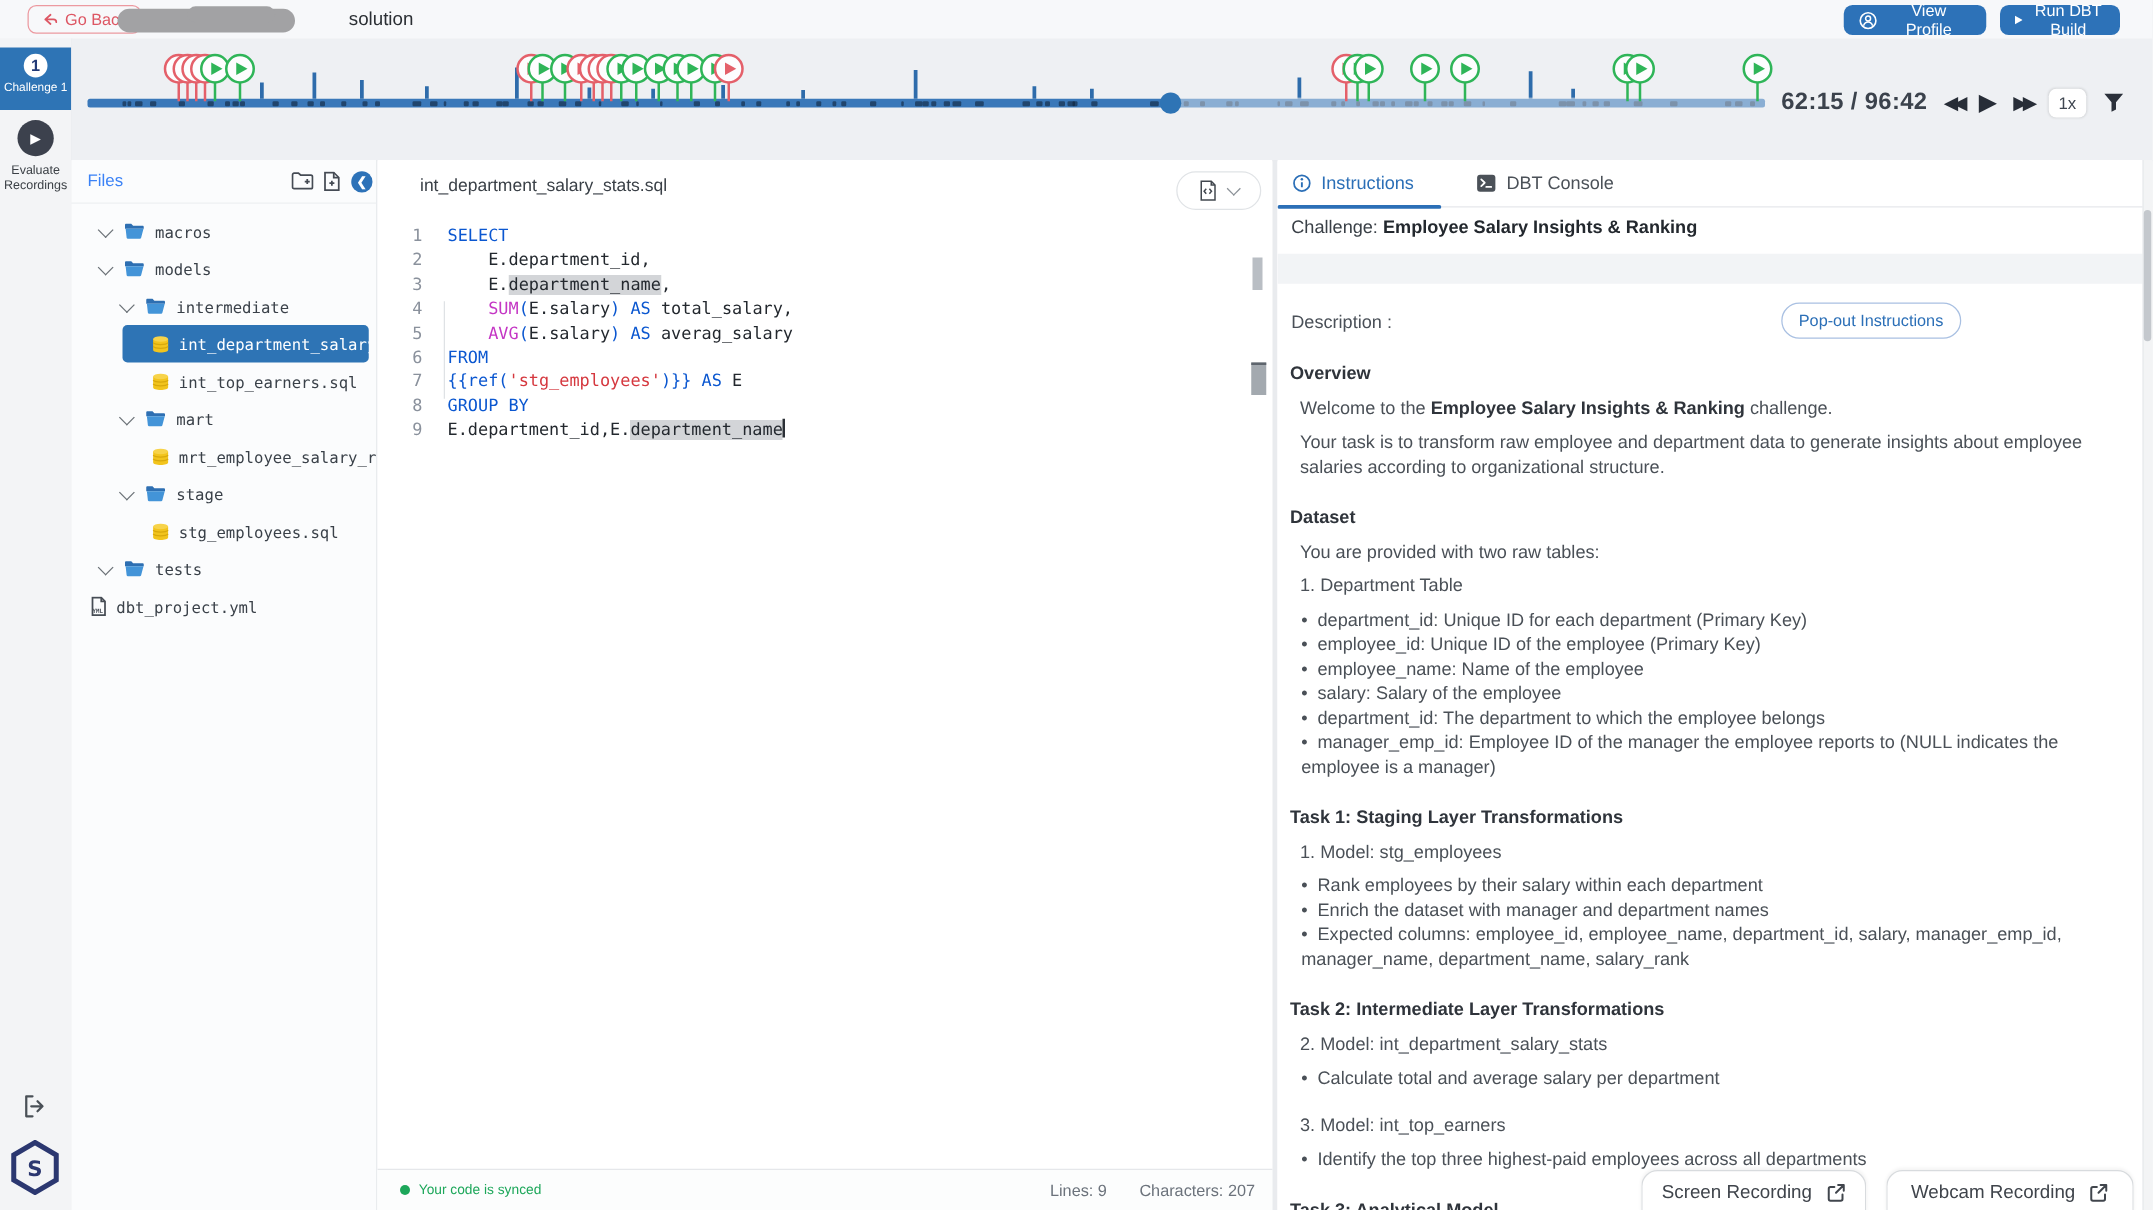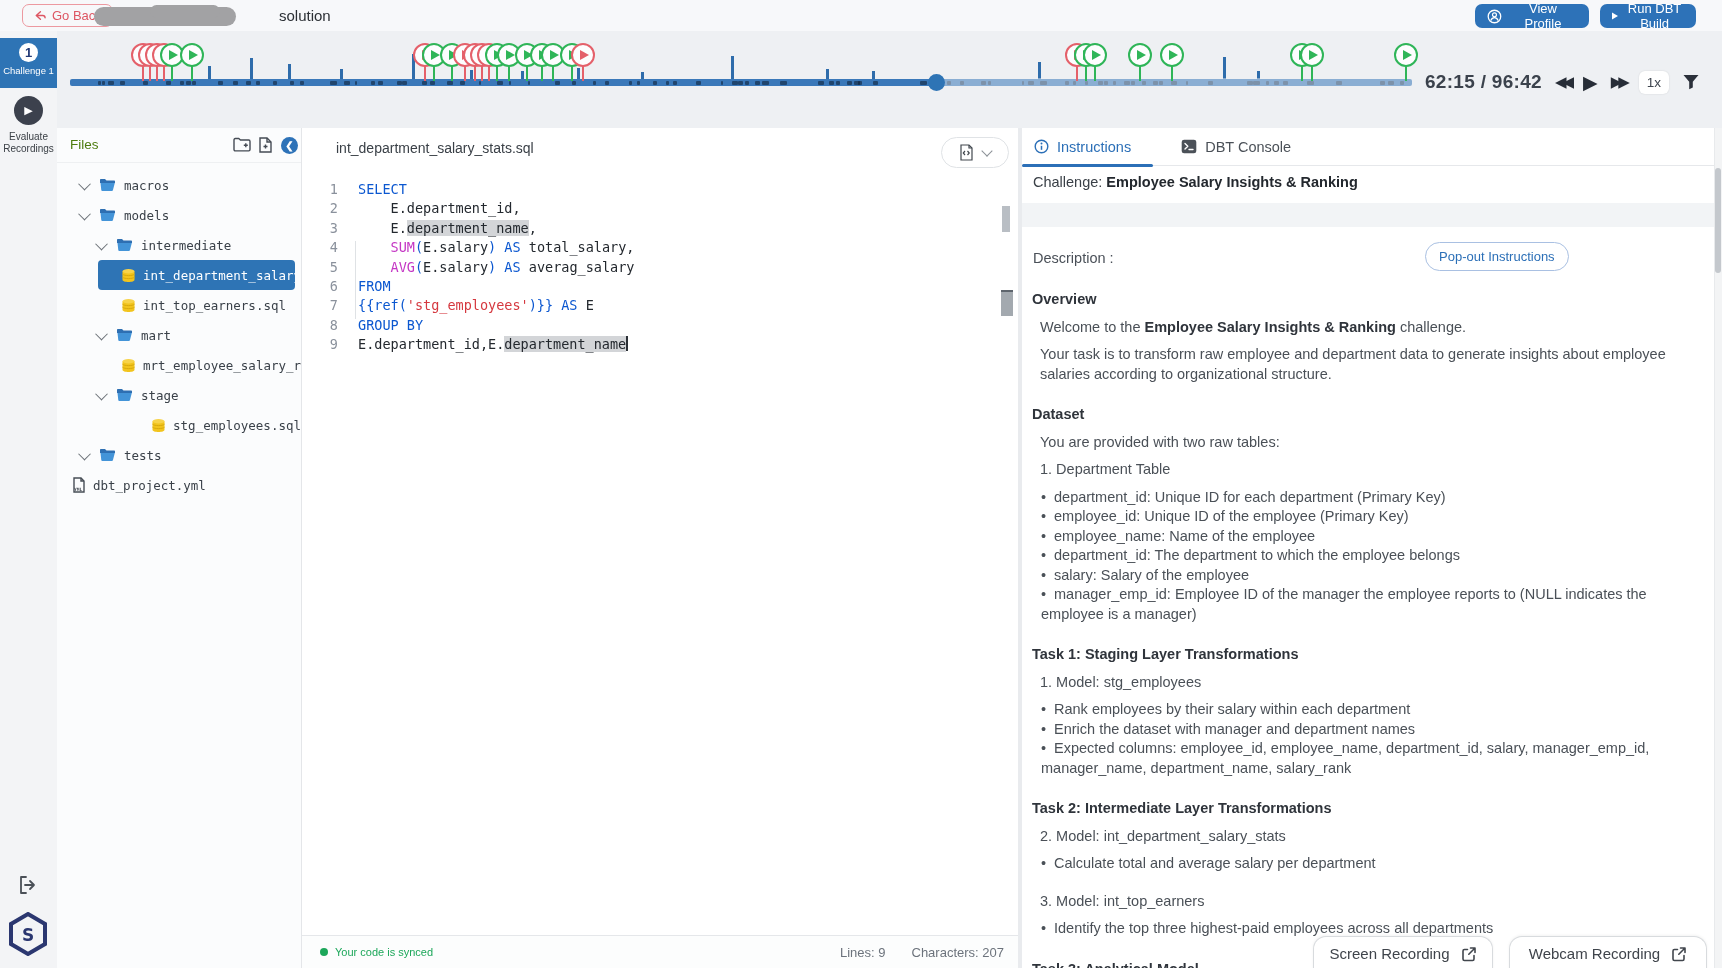--- a/index.html
+++ b/index.html
@@ -40,21 +40,21 @@
                    border:2px solid var(--c);box-sizing:border-box;display:flex;align-items:center;justify-content:center;}
   .tl-marker .tri{width:0;height:0;border-left:9px solid var(--c);border-top:5.5px solid transparent;border-bottom:5.5px solid transparent;margin-left:3px;}
   .tl-controls{position:absolute;left:1368px;top:36px;height:30px;display:flex;align-items:center;gap:13px;}
   .tl-time{font-size:19px;font-weight:bold;color:#3b424c;letter-spacing:.3px;white-space:nowrap;}
   .tl-ctl{font-size:15px;color:#272d37;cursor:pointer;user-select:none;white-space:nowrap;}
   .tl-ctl.play{font-size:19px;}
   .tl-speed{background:#fff;border-radius:6px;padding:4px 8px;font-size:13.5px;color:#3f4650;box-shadow:0 0 2px rgba(0,0,0,.12);cursor:pointer;}
   
   .files{left:57px;top:128px;width:245px;height:840px;background:#fbfcfd;border-right:1px solid #e4e6e9;box-sizing:border-box;}
   .files-hdr{position:absolute;left:0;top:0;width:100%;height:35px;border-bottom:1px solid #eef0f2;box-sizing:border-box;}
-  .files-title{position:absolute;left:13px;top:9px;font-size:13.5px;color:#4d7c0f;}
+  .files-title{position:absolute;left:13px;top:9px;font-size:13.5px;color:#3b82f6;}
   .fh-icon{position:absolute;top:9px;cursor:pointer;}
   .collapse-circle{position:absolute;left:224px;top:9px;width:17px;height:17px;border-radius:50%;background:#2d72b8;color:#fff;
                    font-size:10px;font-weight:bold;display:flex;align-items:center;justify-content:center;cursor:pointer;}
   .tree{position:absolute;left:0;top:42px;width:100%;}
   .tree-row{height:30px;display:flex;align-items:center;font-family:"DejaVu Sans Mono",monospace;font-size:12.5px;color:#3a4149;cursor:pointer;white-space:nowrap;overflow:hidden;}
   .tree-row .chev{width:8px;height:8px;border-right:1.6px solid #6a7076;border-bottom:1.6px solid #6a7076;transform:rotate(45deg) translate(-1px,-1px);margin-right:10px;flex:none;}
   .tree-row .ticon{margin-right:7px;flex:none;display:flex;}
   .tree-row.selected{background:#2e74b5;border-radius:4px;color:#fff;}
   
   .editor{left:302px;top:128px;width:716px;height:840px;background:#fff;}
@@ -546,21 +546,21 @@
         <div class="tree-row" style="padding-left: 40px;">
           <span class="chev"></span>
           <span class="ticon">
             <svg width="18" height="14" viewBox="0 0 18 14">
               <path d="M1 2c0-.6.4-1 1-1h4l1.5 1.5H15c.6 0 1 .4 1 1V5H1z" fill="#2e6fb2"></path>
               <path d="M1.5 5h14.3l-1.9 7.2c-.1.5-.5.8-1 .8H3.3c-.5 0-.9-.3-1-.8z" fill="#4394d8"></path>
             </svg>
           </span>
           <span>stage</span>
         </div>
-        <div class="tree-row" style="padding-left: 64px; justify-content: flex-end;">
+        <div class="tree-row" style="padding-left: 64px;">
           <span class="ticon">
             <svg width="15" height="15" viewBox="0 0 15 15">
               <path d="M1.5 3.2v8.6c0 1.5 2.7 2.2 6 2.2s6-.7 6-2.2V3.2" fill="#f2c41d"></path>
               <ellipse cx="7.5" cy="3.2" rx="6" ry="2.2" fill="#f7d34a"></ellipse>
               <path d="M1.5 6.2c1 .9 3.3 1.4 6 1.4s5-.5 6-1.4M1.5 9.2c1 .9 3.3 1.4 6 1.4s5-.5 6-1.4" stroke="#d8a90c" fill="none" stroke-width="1"></path>
             </svg>
           </span>
           <span>stg_employees.sql</span>
         </div>
         <div class="tree-row" style="padding-left: 23px;">
@@ -654,22 +654,22 @@
     <div class="ibody">
         <div class="b-h">Overview</div>
         <div class="b-p"><span>Welcome to the </span><b>Employee Salary Insights &amp; Ranking</b><span> challenge.</span></div>
         <div class="b-p">Your task is to transform raw employee and department data to generate insights about employee salaries according to organizational structure.</div>
         <div class="b-h">Dataset</div>
         <div class="b-p">You are provided with two raw tables:</div>
         <div class="b-p">1. Department Table</div>
         <div class="b-bullet"><span class="bull">•</span>department_id: Unique ID for each department (Primary Key)</div>
         <div class="b-bullet"><span class="bull">•</span>employee_id: Unique ID of the employee (Primary Key)</div>
         <div class="b-bullet"><span class="bull">•</span>employee_name: Name of the employee</div>
+        <div class="b-bullet"><span class="bull">•</span>salary: Salary of the employee</div>
         <div class="b-bullet"><span class="bull">•</span>department_id: The department to which the employee belongs</div>
-        <div class="b-bullet"><span class="bull">•</span>salary: Salary of the employee</div>
         <div class="b-bullet"><span class="bull">•</span>manager_emp_id: Employee ID of the manager the employee reports to (NULL indicates the employee is a manager)</div>
         <div class="b-h">Task 1: Staging Layer Transformations</div>
         <div class="b-p">1. Model: stg_employees</div>
         <div class="b-bullet"><span class="bull">•</span>Rank employees by their salary within each department</div>
         <div class="b-bullet"><span class="bull">•</span>Enrich the dataset with manager and department names</div>
         <div class="b-bullet"><span class="bull">•</span>Expected columns: employee_id, employee_name, department_id, salary, manager_emp_id, manager_name, department_name, salary_rank</div>
         <div class="b-h">Task 2: Intermediate Layer Transformations</div>
         <div class="b-p">2. Model: int_department_salary_stats</div>
         <div class="b-bullet"><span class="bull">•</span>Calculate total and average salary per department</div>
         <div class="b-p gap">3. Model: int_top_earners</div>

